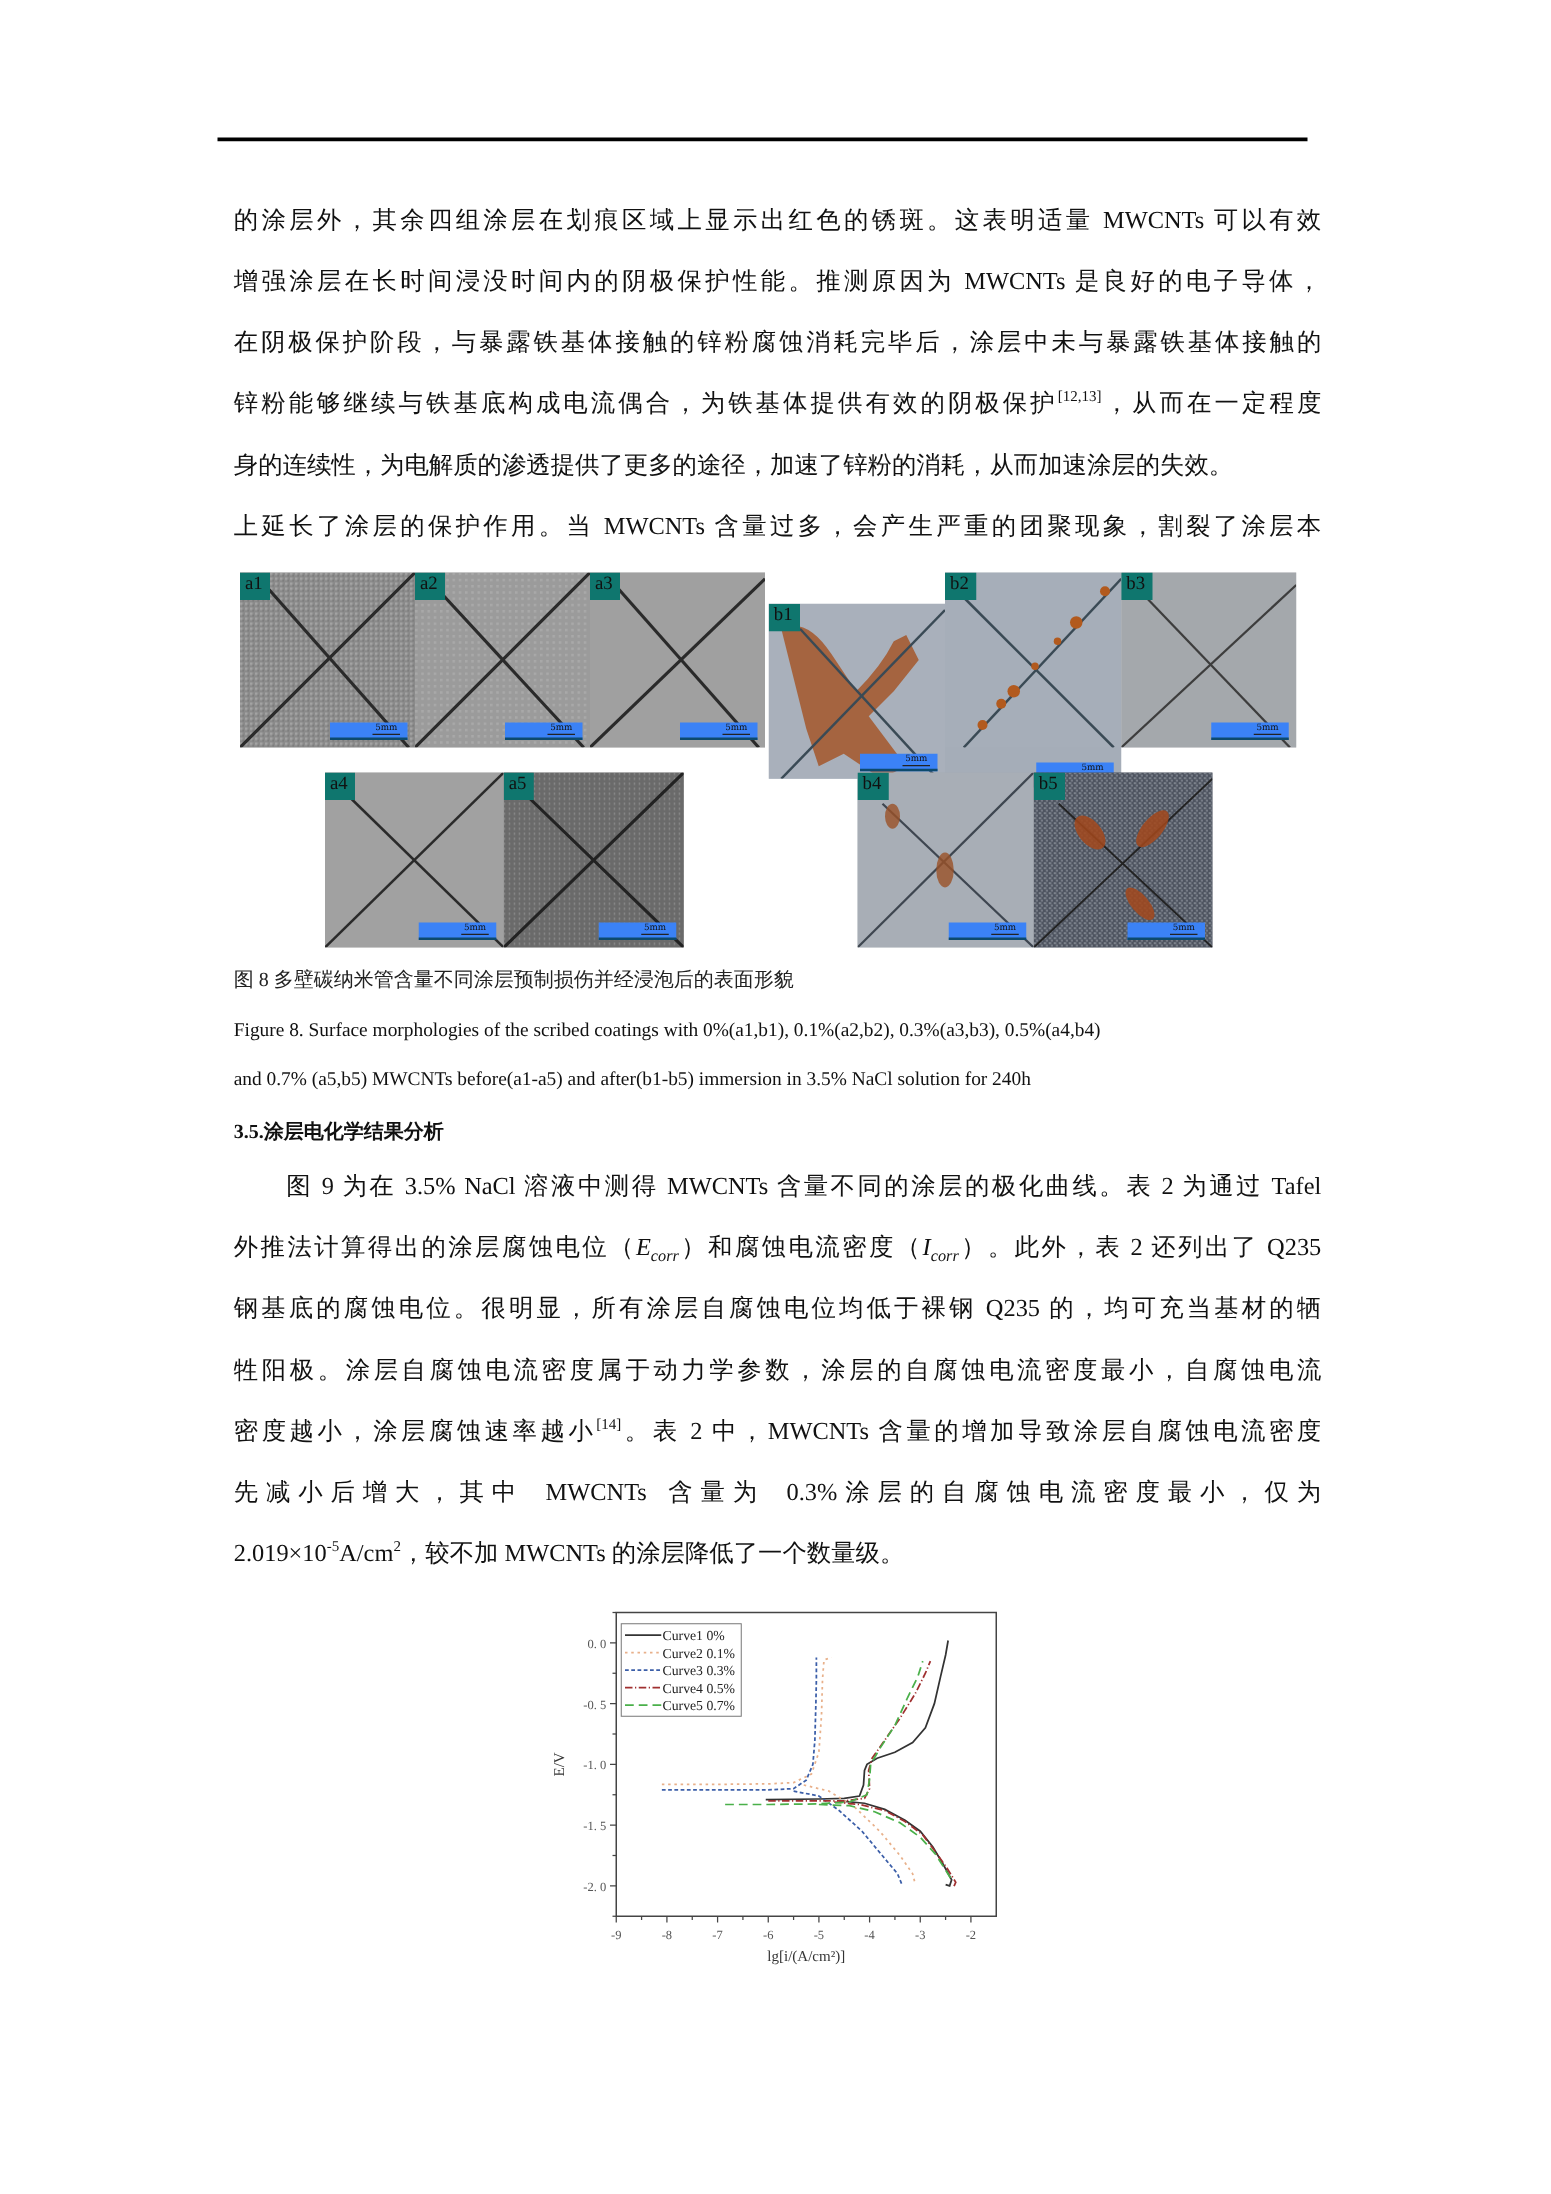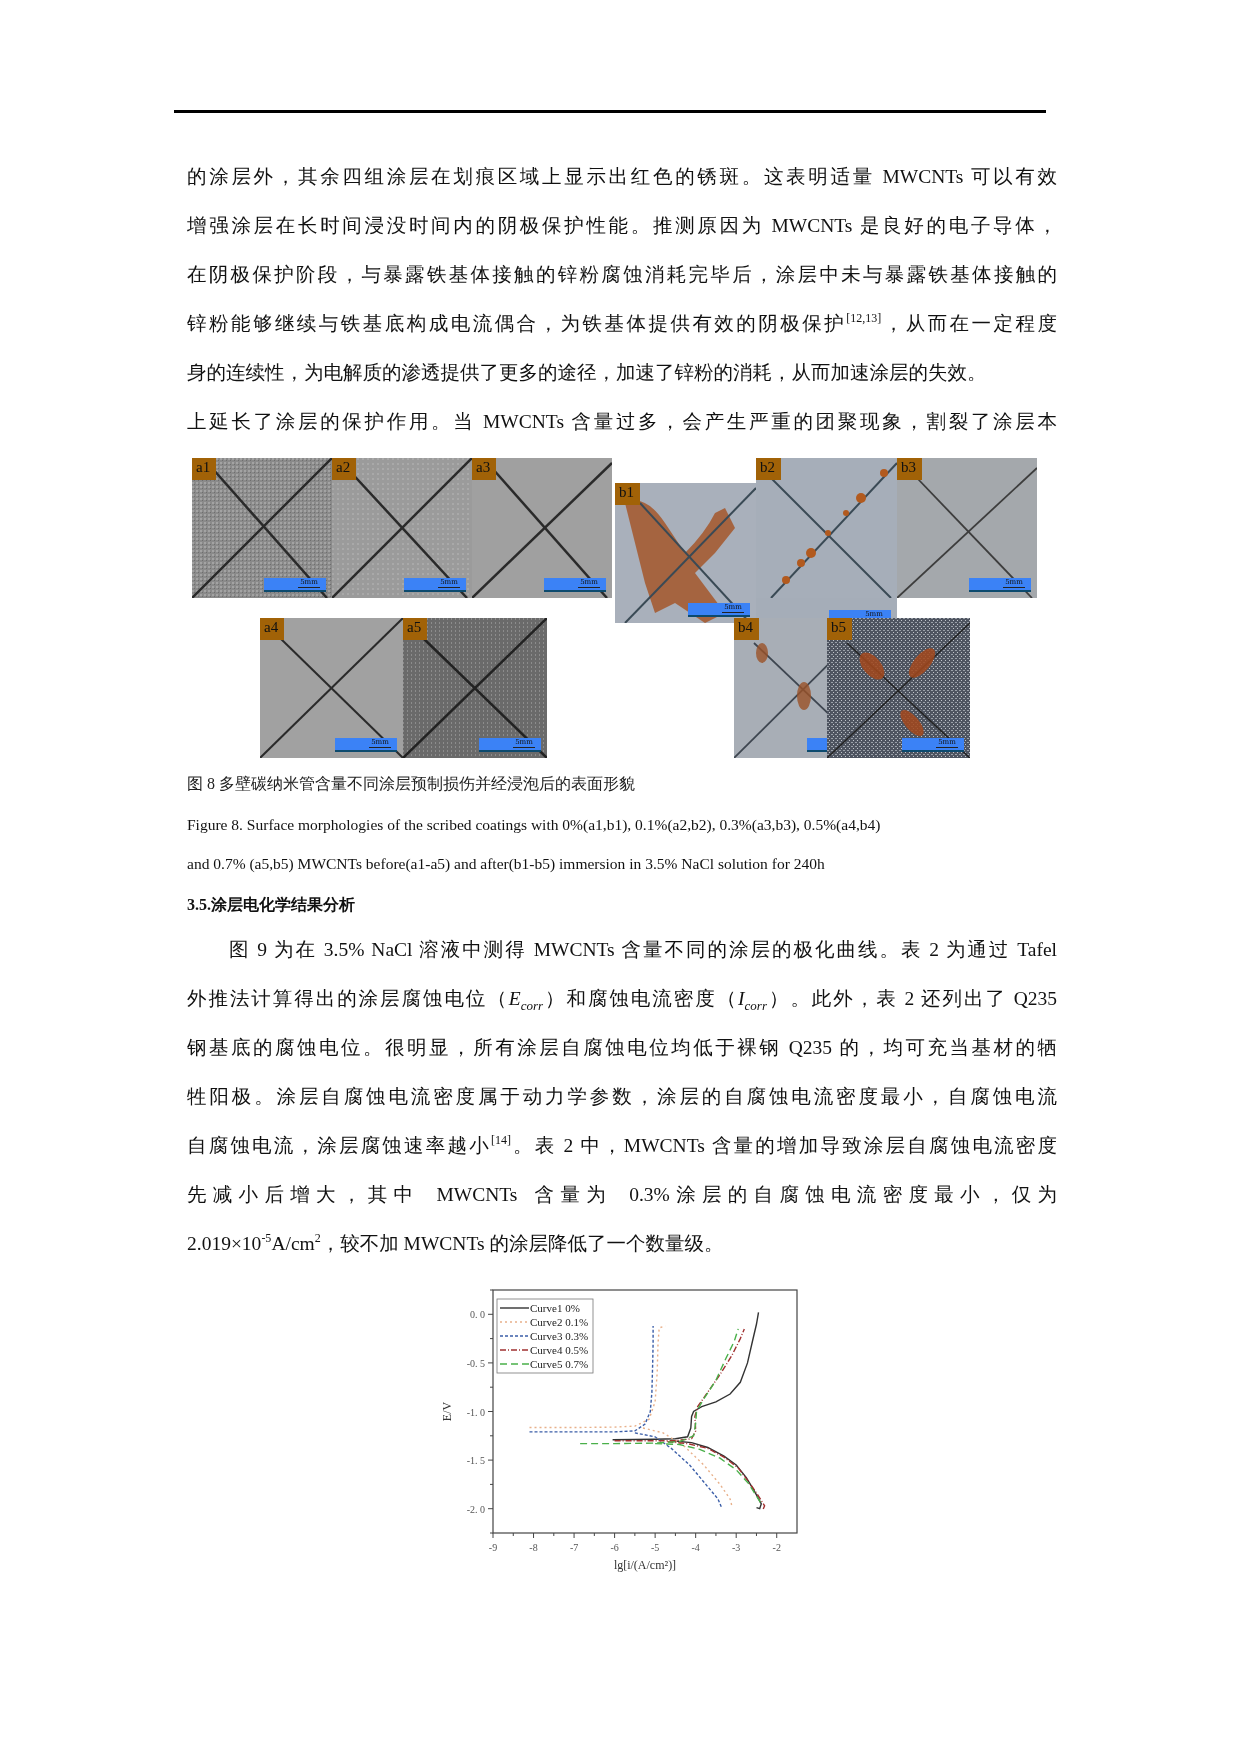--- a/index.html
+++ b/index.html
@@ -6,21 +6,21 @@
   body { width: 1241px; height: 1755px; position: relative; overflow: hidden;
          font-family: "DejaVu Serif", "Liberation Serif", serif; color: #111; }
   .rule { position: absolute; left: 174px; top: 110px; width: 872px; height: 3px; background: #000; }
   .para { position: absolute; left: 187px; width: 870px; font-size: 19.5px; line-height: 49px;
           text-align: justify; font-family: "Liberation Serif", "DejaVu Serif", serif; }
   .para .ln { display: block; height: 49px; white-space: nowrap; text-align-last: justify; text-align: justify; }
   .para .ln.last { text-align-last: left; }
   sup { font-size: 12px; line-height: 0; vertical-align: 8px; }
   sub { font-size: 13px; line-height: 0; }
   .panel { position: absolute; overflow: hidden; }
-  .panel .plabel { position: absolute; left: 0; top: 0; background: #a16207; padding: 1px 6px 4px 4px;
+  .panel .plabel { position: absolute; left: 0; top: 0; background: #0f766e; padding: 1px 6px 4px 4px;
                    font-size: 15px; font-family: "Liberation Serif", serif; color:#111; }
   .panel .scale { position: absolute; right: 6px; bottom: 6px; background: #3b82f6; font-size: 7px;
                   width: 34px; height: 12px; text-align: center; line-height: 9px; border-bottom: 2px solid #0c4a6e; padding-left: 28px; }
   .panel .scale i { display:block; width: 22px; margin: 0 auto; border-bottom: 1px solid #222; font-style: normal; }
   .cap { position: absolute; left: 187px; font-family: "Liberation Serif", serif; }
   .cap-cn { top: 774px; font-size: 16px; color:#222; }
   .cap-en { font-size: 15.5px; }
   .sec { position: absolute; left: 187px; top: 895px; font-size: 16px; font-weight: bold; font-family: "Liberation Serif", serif; }
   #chart { position: absolute; left: 0; top: 0; }
 </style>
@@ -150,21 +150,21 @@
         </defs>
         <rect width="144" height="140" fill="url(#n5)"></rect>
         <line x1="0" y1="140" x2="144" y2="0" stroke="#222" stroke-width="2.5"></line>
         <line x1="20" y1="20" x2="144" y2="140" stroke="#222" stroke-width="2.5"></line>
       </svg>
     <span class="plabel">a5</span>
     <span class="scale">
         <i>5mm</i>
       </span>
   </div>
-  <div class="panel" style="left:686px;top:618px;width:141px;height:140px;background:#a6acb4;margin-left:48px;">
+  <div class="panel" style="left:686px;top:618px;width:141px;height:140px;background:#a6acb4;">
     <svg width="141" height="140">
         <rect width="141" height="140" fill="#a8aeb6"></rect>
         <line x1="0" y1="140" x2="141" y2="0" stroke="#3e4650" stroke-width="1.8"></line>
         <line x1="20" y1="25" x2="141" y2="140" stroke="#3e4650" stroke-width="1.8"></line>
         <g fill="#9b5228" opacity="0.8">
           <ellipse cx="28" cy="35" rx="6" ry="10"></ellipse>
           <ellipse cx="70" cy="78" rx="7" ry="14"></ellipse>
         </g>
       </svg>
     <span class="plabel">b4</span>
@@ -201,21 +201,21 @@
 <div class="cap cap-en" style="top:816px;">Figure 8.    Surface morphologies of the scribed coatings with 0%(a1,b1), 0.1%(a2,b2), 0.3%(a3,b3), 0.5%(a4,b4)</div>
 <div class="cap cap-en" style="top:855px;">and 0.7% (a5,b5) MWCNTs before(a1-a5) and after(b1-b5) immersion in 3.5% NaCl solution for 240h</div>
 
 <div class="sec">3.5.涂层电化学结果分析</div>
 
 <div class="para" style="top:925px;">
   <span class="ln" style="padding-left:42px;width:828px;"><span>图 9 为在 3.5% NaCl 溶液中测得 MWCNTs 含量不同的涂层的极化曲线。表 2 为通过 Tafel</span></span>
   <span class="ln"><span>外推法计算得出的涂层腐蚀电位（</span><i>E</i><sub><i>corr</i></sub><span>）和腐蚀电流密度（</span><i>I</i><sub><i>corr</i></sub><span>）。此外，表 2 还列出了 Q235</span></span>
   <span class="ln">钢基底的腐蚀电位。很明显，所有涂层自腐蚀电位均低于裸钢 Q235 的，均可充当基材的牺</span>
   <span class="ln">牲阳极。涂层自腐蚀电流密度属于动力学参数，涂层的自腐蚀电流密度最小，自腐蚀电流</span>
-  <span class="ln"><span>自腐蚀电流，涂层腐蚀速率越小</span><sup>[14]</sup><span>。表 2 中，MWCNTs 含量的增加导致涂层自腐蚀电流密度</span></span>
+  <span class="ln"><span>密度越小，涂层腐蚀速率越小</span><sup>[14]</sup><span>。表 2 中，MWCNTs 含量的增加导致涂层自腐蚀电流密度</span></span>
   <span class="ln" style="word-spacing:6px;">先减小后增大，其中 MWCNTs 含量为 0.3%涂层的自腐蚀电流密度最小，仅为</span>
   <span class="ln last"><span>2.019×10</span><sup>-5</sup><span>A/cm</span><sup>2</sup><span>，较不加 MWCNTs 的涂层降低了一个数量级。</span></span>
 </div>
 
 <svg id="chart" width="1241" height="1755">
     <rect x="493" y="1290" width="304" height="243" fill="none" stroke="#444" stroke-width="1.2"></rect>
     <line x1="493" y1="1533" x2="493" y2="1538" stroke="#444"></line>
     <line x1="513.2666666666667" y1="1533" x2="513.2666666666667" y2="1536" stroke="#444"></line>
     <text x="493" y="1551" text-anchor="middle" font-size="10" fill="#555" font-family="Liberation Serif, serif">-9</text>
     <line x1="533.5333333333333" y1="1533" x2="533.5333333333333" y2="1538" stroke="#444"></line>

